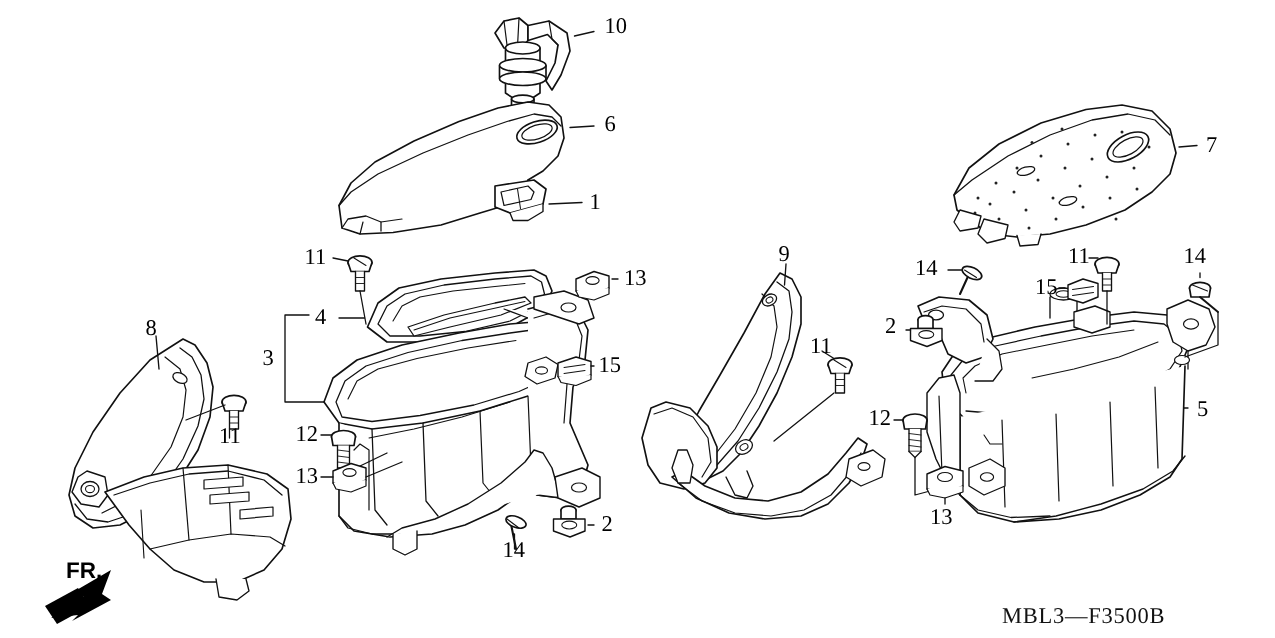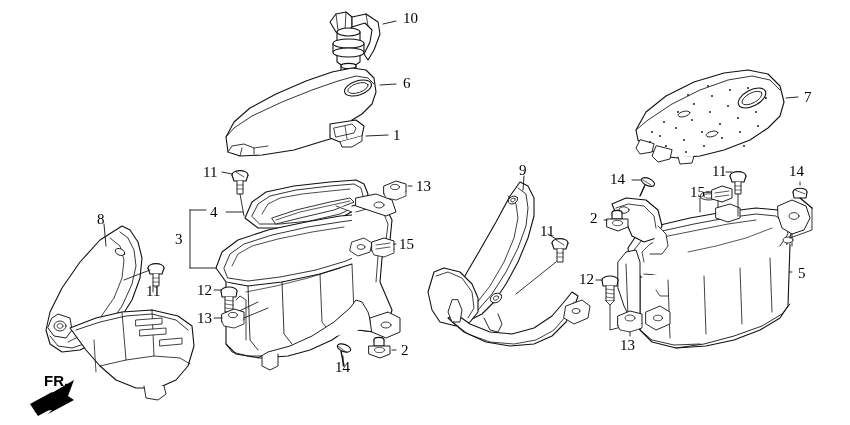--- a/index.html
+++ b/index.html
@@ -416,14 +416,15 @@
 <span class="lbl" style="left:610px;top:172px">14</span>
 <span class="lbl" style="left:712px;top:164px">11</span>
 <span class="lbl" style="left:789px;top:164px">14</span>
 <span class="lbl" style="left:690px;top:185px">15</span>
 <span class="lbl" style="left:590px;top:211px">2</span>
 <span class="lbl" style="left:579px;top:272px">12</span>
 <span class="lbl" style="left:620px;top:338px">13</span>
 <span class="lbl" style="left:798px;top:266px">5</span>
 
 <span class="fr" style="left:44px;top:372px">FR.</span>
+<span class="pnum" style="left:668px;top:403px">MBL3—F3500B</span>
 
 </div>
 
 </body></html>

